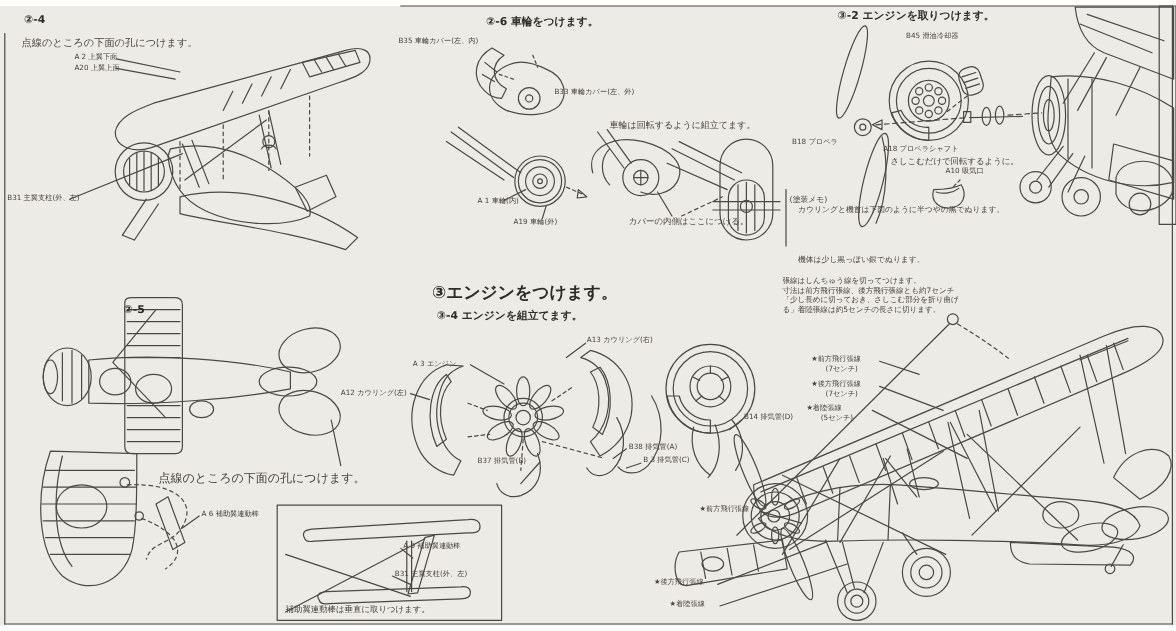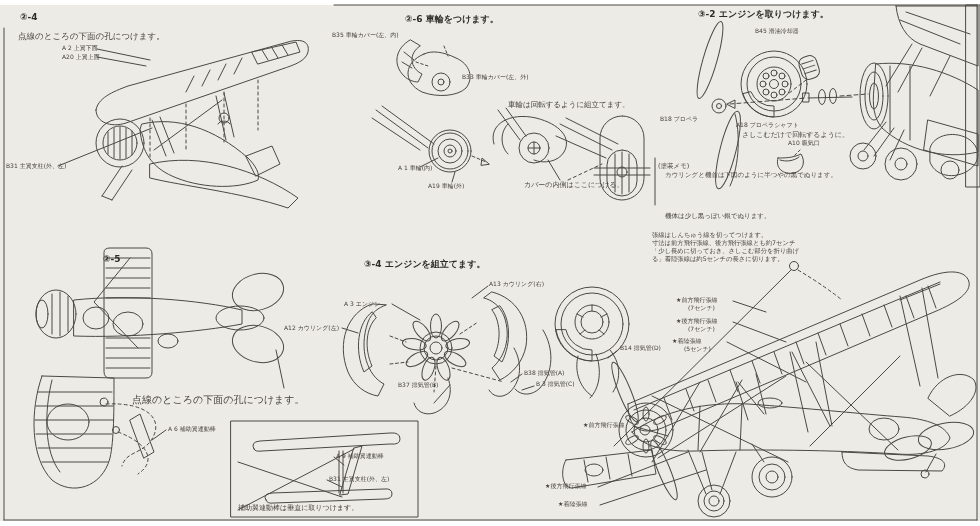--- a/index.html
+++ b/index.html
@@ -390,20 +390,21 @@
   <div class="lbl" style="left:238px;top:504px;font-size:7px;">補助翼連動棒は垂直に取りつけます。</div>
 
   <div class="lbl hd" style="left:357px;top:14px;font-size:9px;margin-left:48px;">②-6 車輪をつけます。</div>
   <div class="lbl" style="left:332px;top:31px;font-size:6px;">B35  車輪カバー(左、内)</div>
   <div class="lbl" style="left:462px;top:73px;font-size:6px;">B33  車輪カバー(左、外)</div>
   <div class="lbl" style="left:508px;top:100px;font-size:7.5px;">車輪は回転するように組立てます。</div>
   <div class="lbl" style="left:398px;top:164px;font-size:6px;">A 1  車輪(内)</div>
   <div class="lbl" style="left:428px;top:182px;font-size:6px;">A19  車輪(外)</div>
   <div class="lbl" style="left:524px;top:181px;font-size:7px;">カバーの内側はここにつける。</div>
 
+  <div class="lbl hd" style="left:360px;top:236px;font-size:14px;">③エンジンをつけます。</div>
   <div class="lbl hd" style="left:364px;top:259px;font-size:9px;">③-4 エンジンを組立てます。</div>
   <div class="lbl" style="left:344px;top:300px;font-size:6px;">A 3  エンジン</div>
   <div class="lbl" style="left:489px;top:280px;font-size:6px;">A13  カウリング(右)</div>
   <div class="lbl" style="left:284px;top:324px;font-size:6px;">A12  カウリング(左)</div>
   <div class="lbl" style="left:398px;top:381px;font-size:6px;">B37  排気管(B)</div>
   <div class="lbl" style="left:524px;top:369px;font-size:6px;">B38  排気管(A)</div>
   <div class="lbl" style="left:536px;top:380px;font-size:6px;">B 3  排気管(C)</div>
   <div class="lbl" style="left:620px;top:344px;font-size:6px;">B14  排気管(D)</div>
 
   <div class="lbl hd" style="left:698px;top:9px;font-size:9px;">③-2 エンジンを取りつけます。</div>

